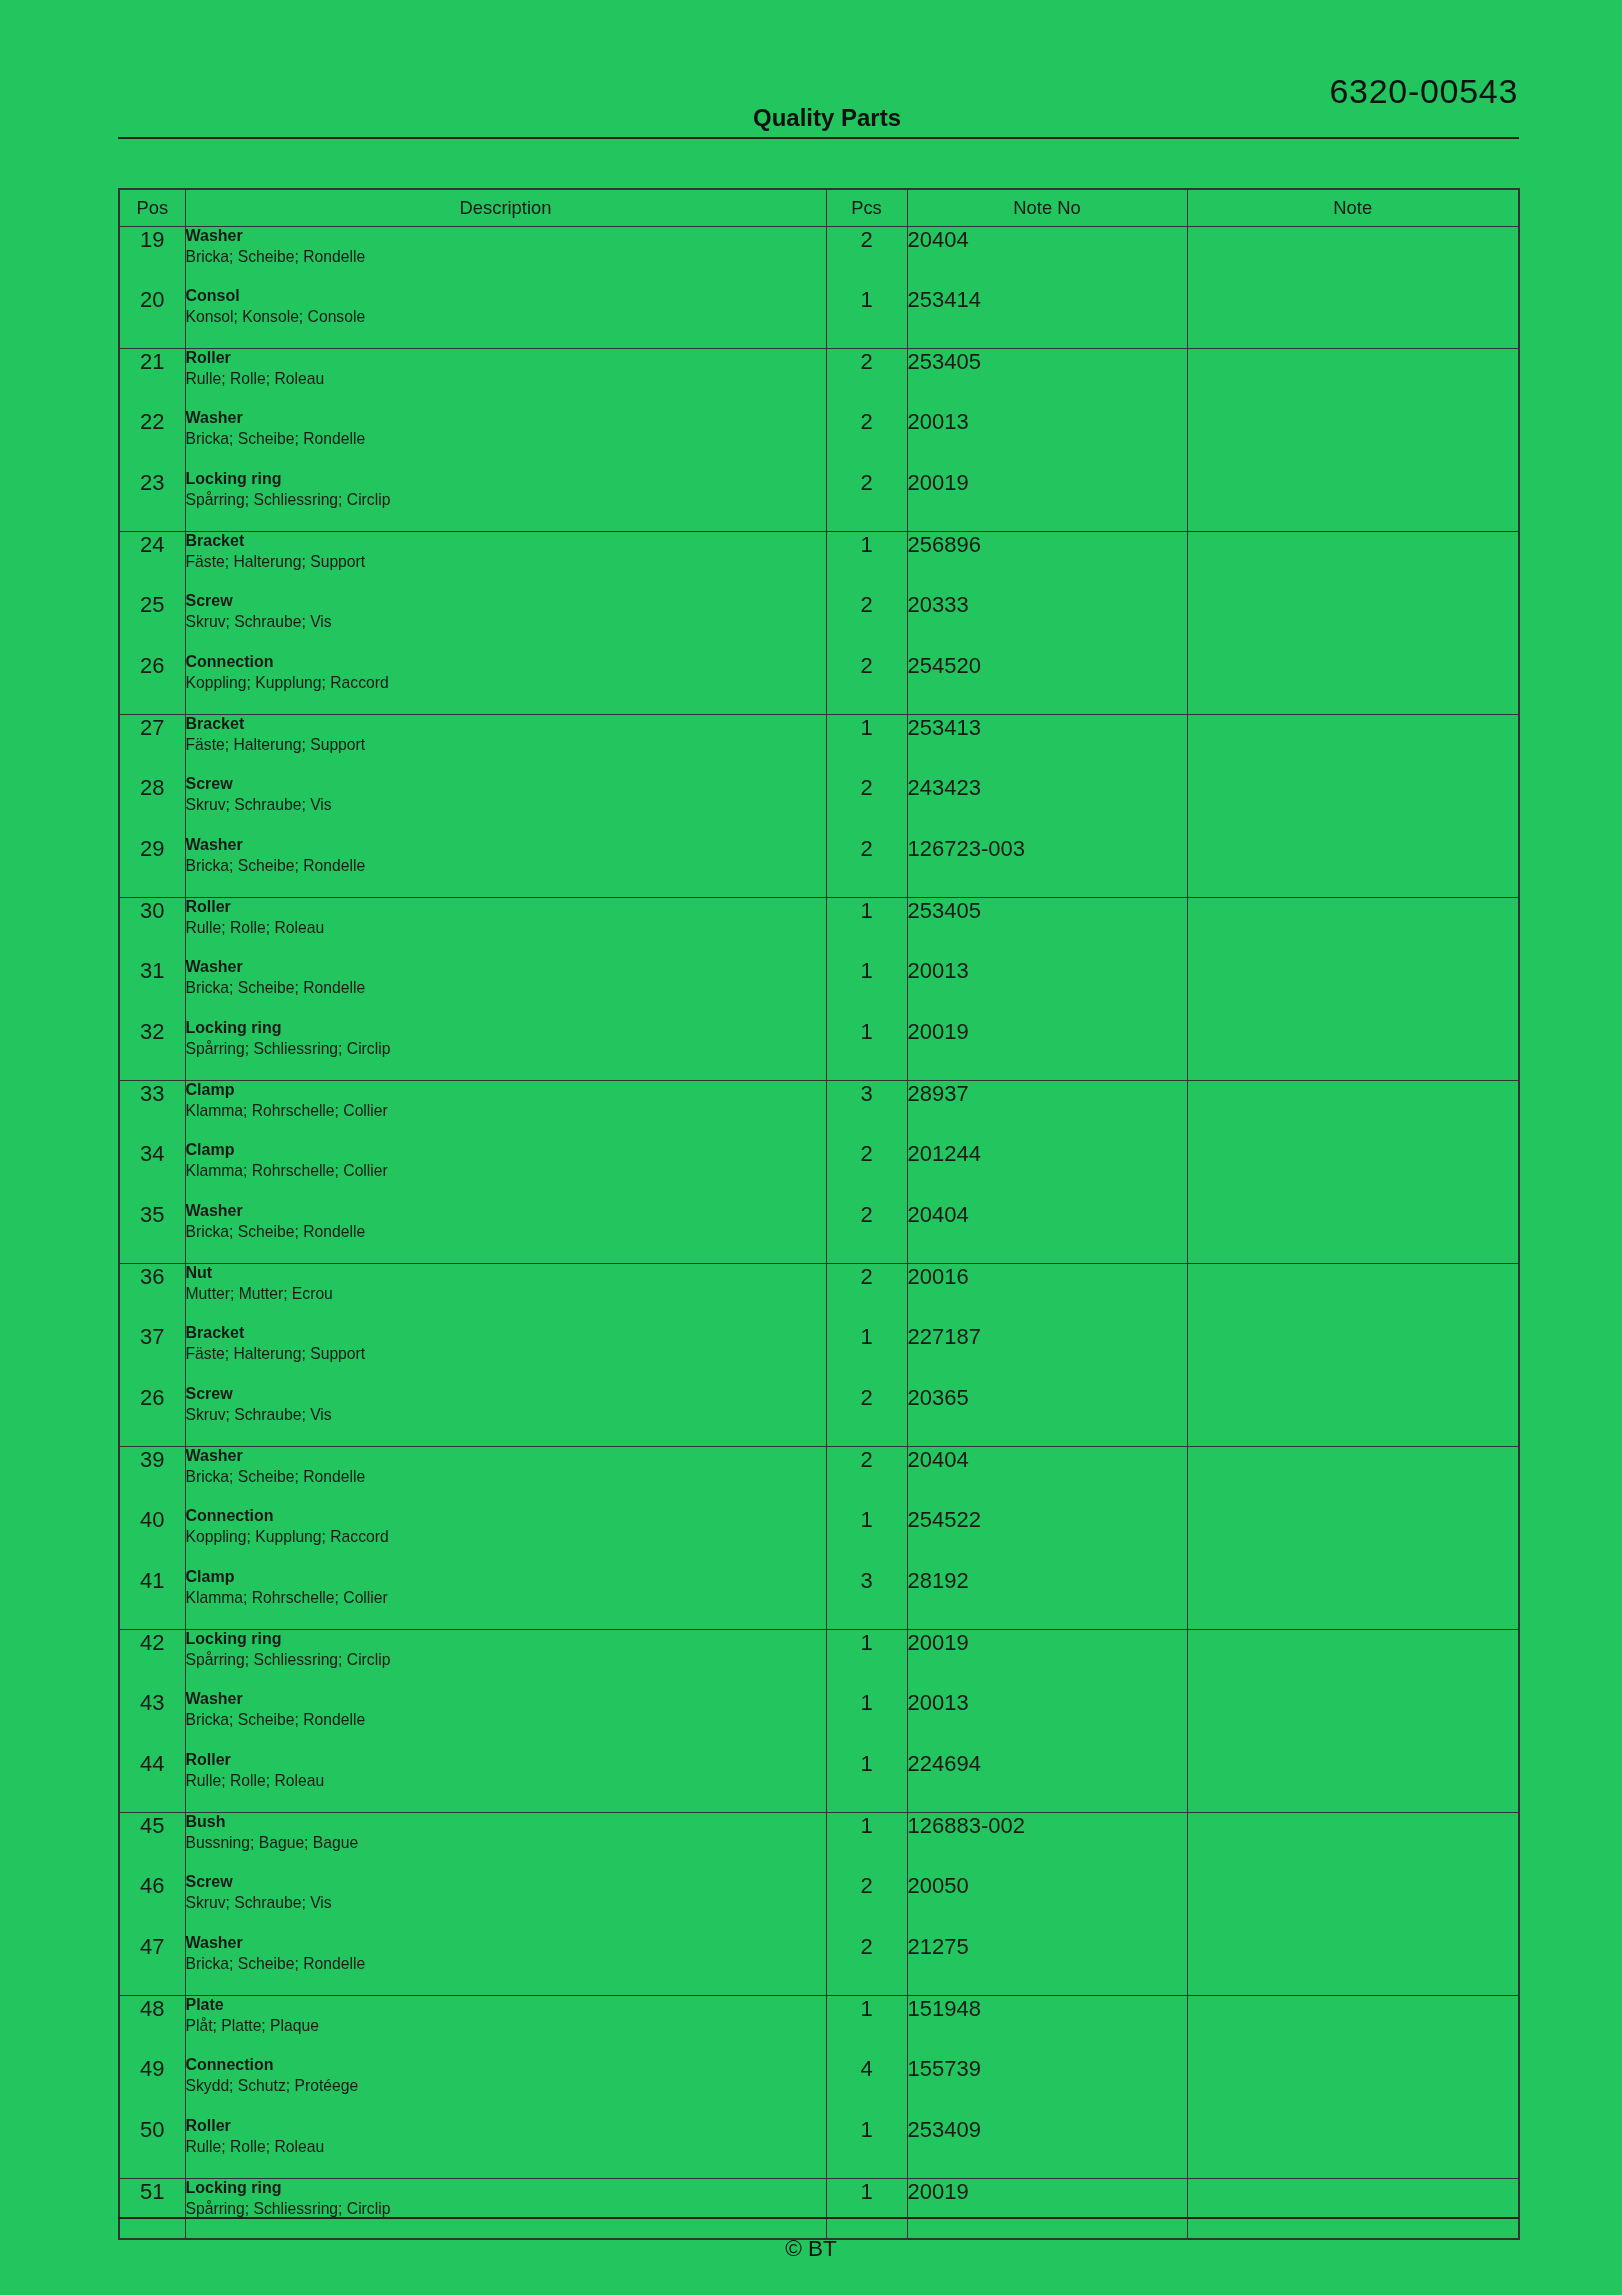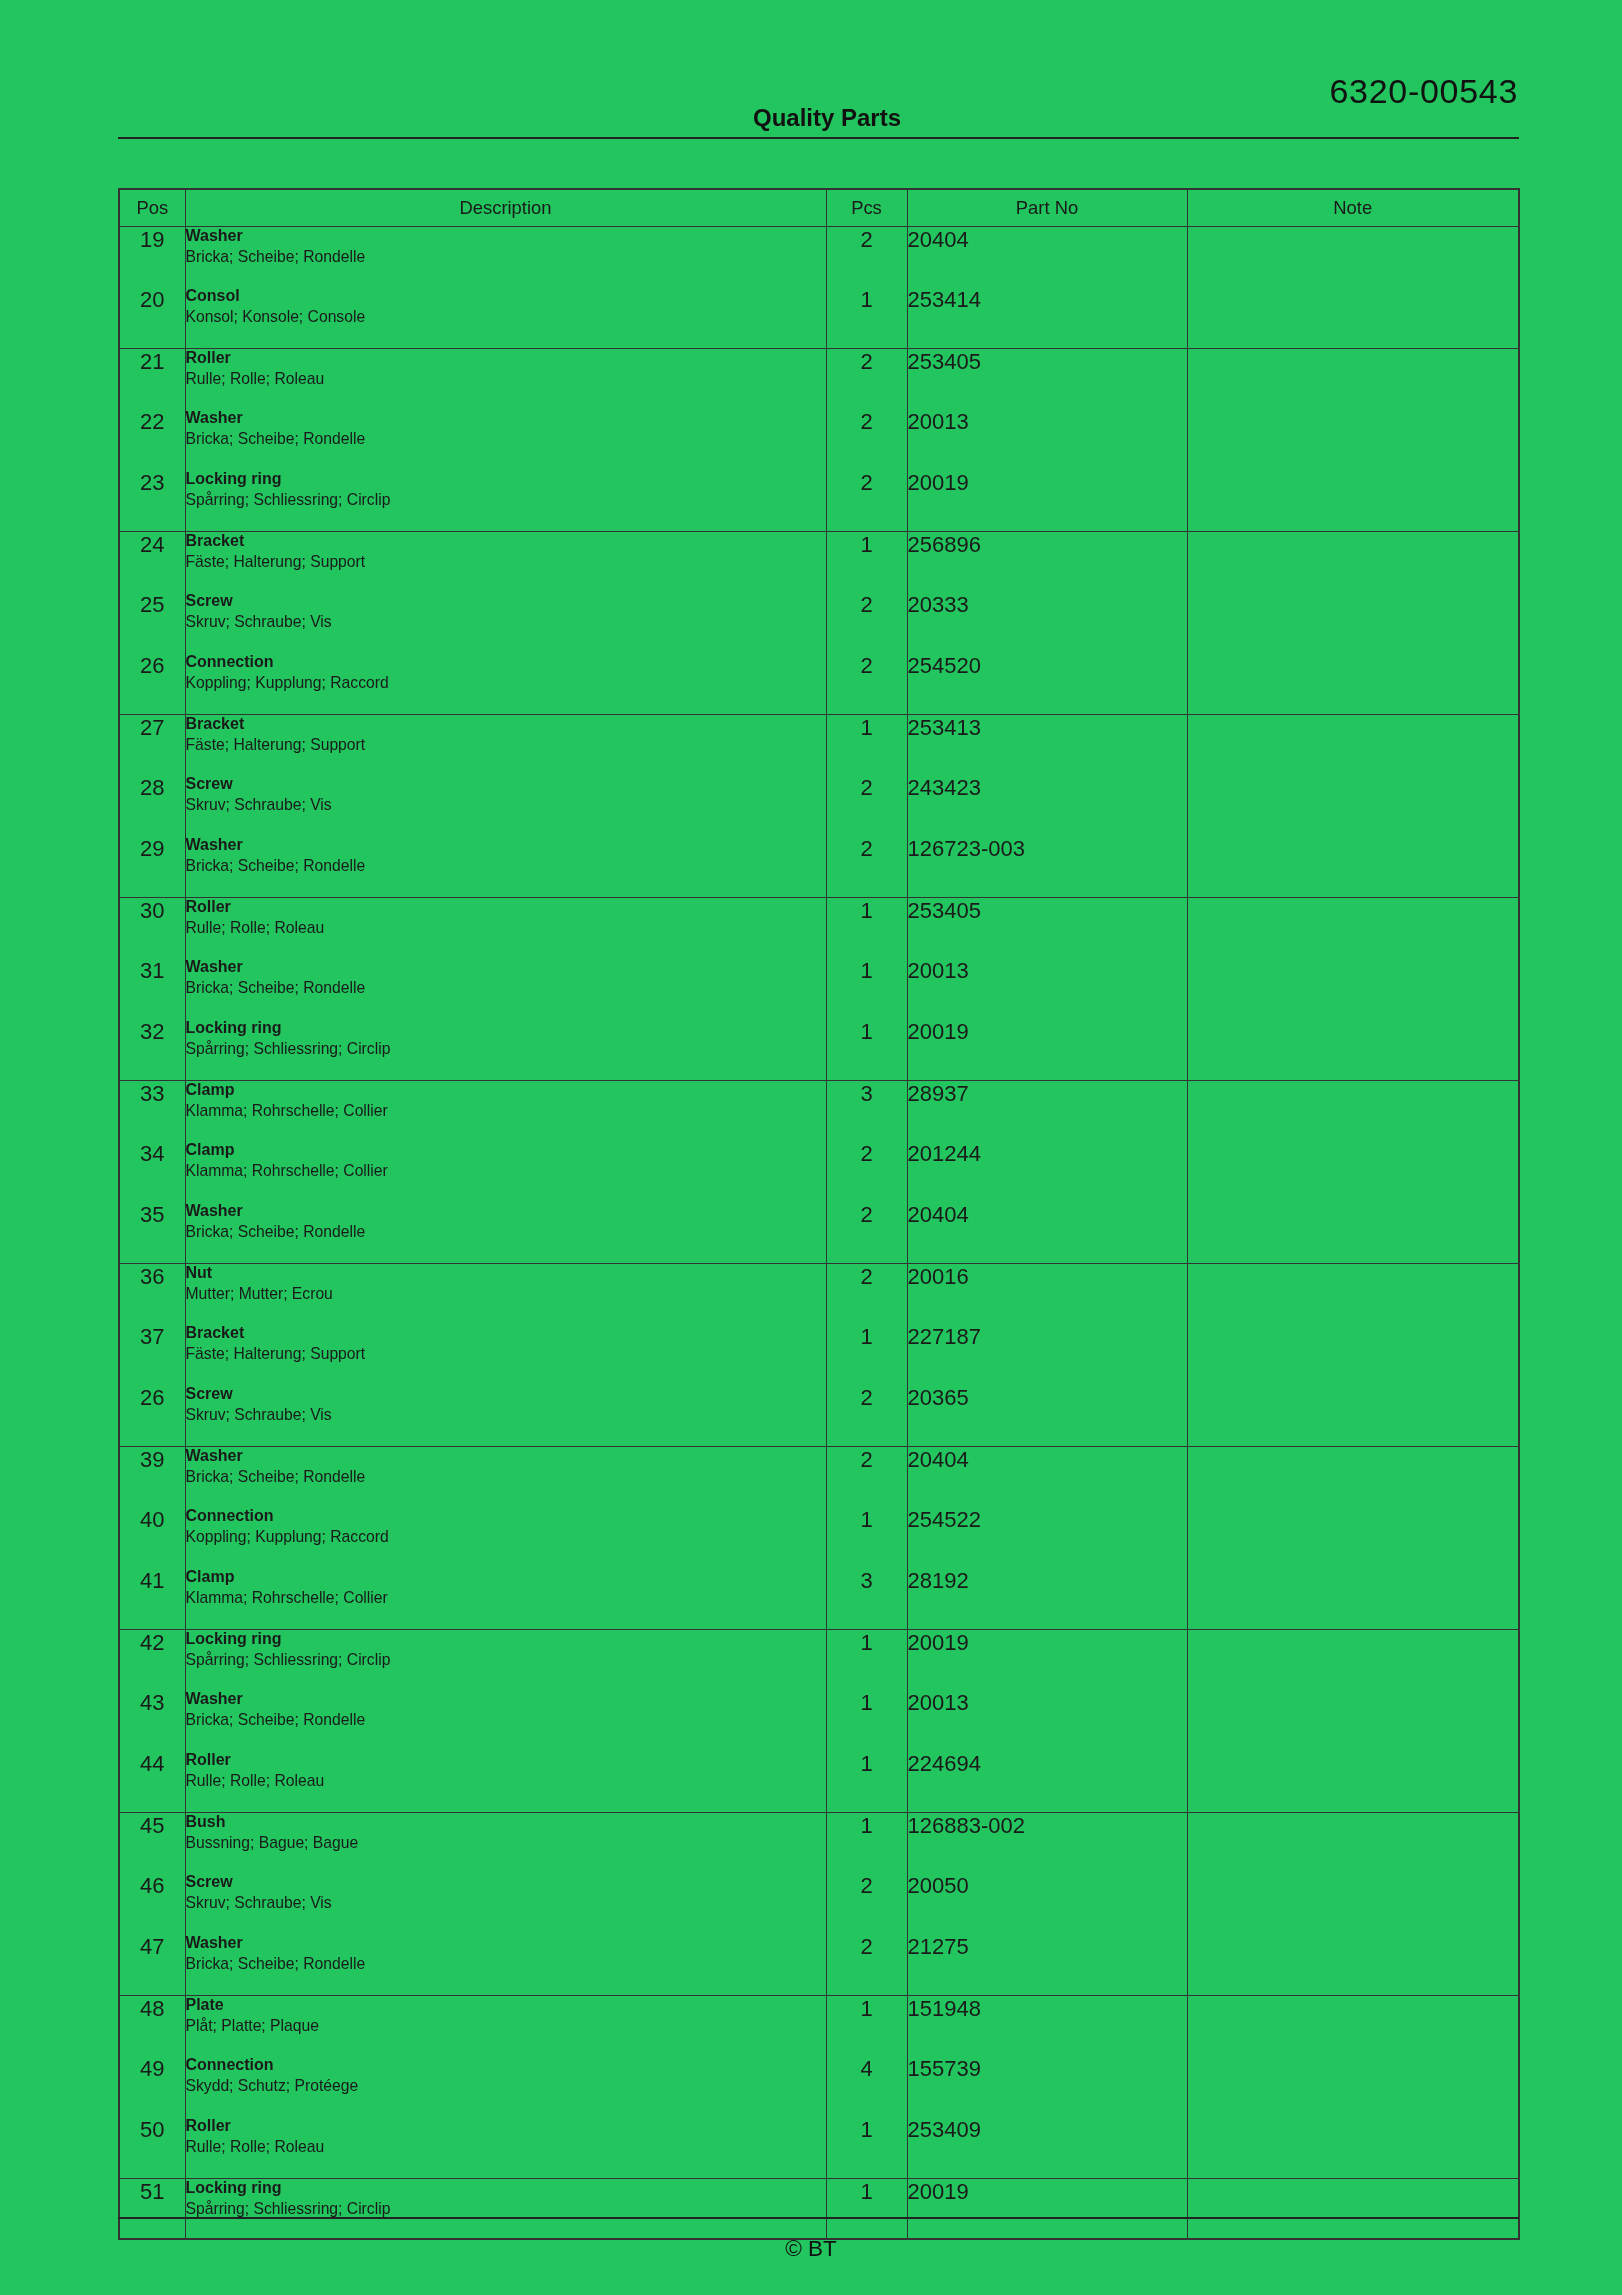--- a/index.html
+++ b/index.html
@@ -108,21 +108,21 @@
       <col style="width:641px">
       <col style="width:81px">
       <col style="width:280px">
       <col style="width:332px">
     </colgroup>
     <thead>
       <tr>
         <th>Pos</th>
         <th>Description</th>
         <th>Pcs</th>
-        <th>Part No</th>
+        <th>Note No</th>
         <th>Note</th>
       </tr>
     </thead>
     <tbody id="table-body">
         <tr>
           <td class="col-pos">19</td>
           <td class="col-desc">
             <div class="desc-main">Washer</div>
             <div class="desc-sub">Bricka; Scheibe; Rondelle</div>
           </td>

